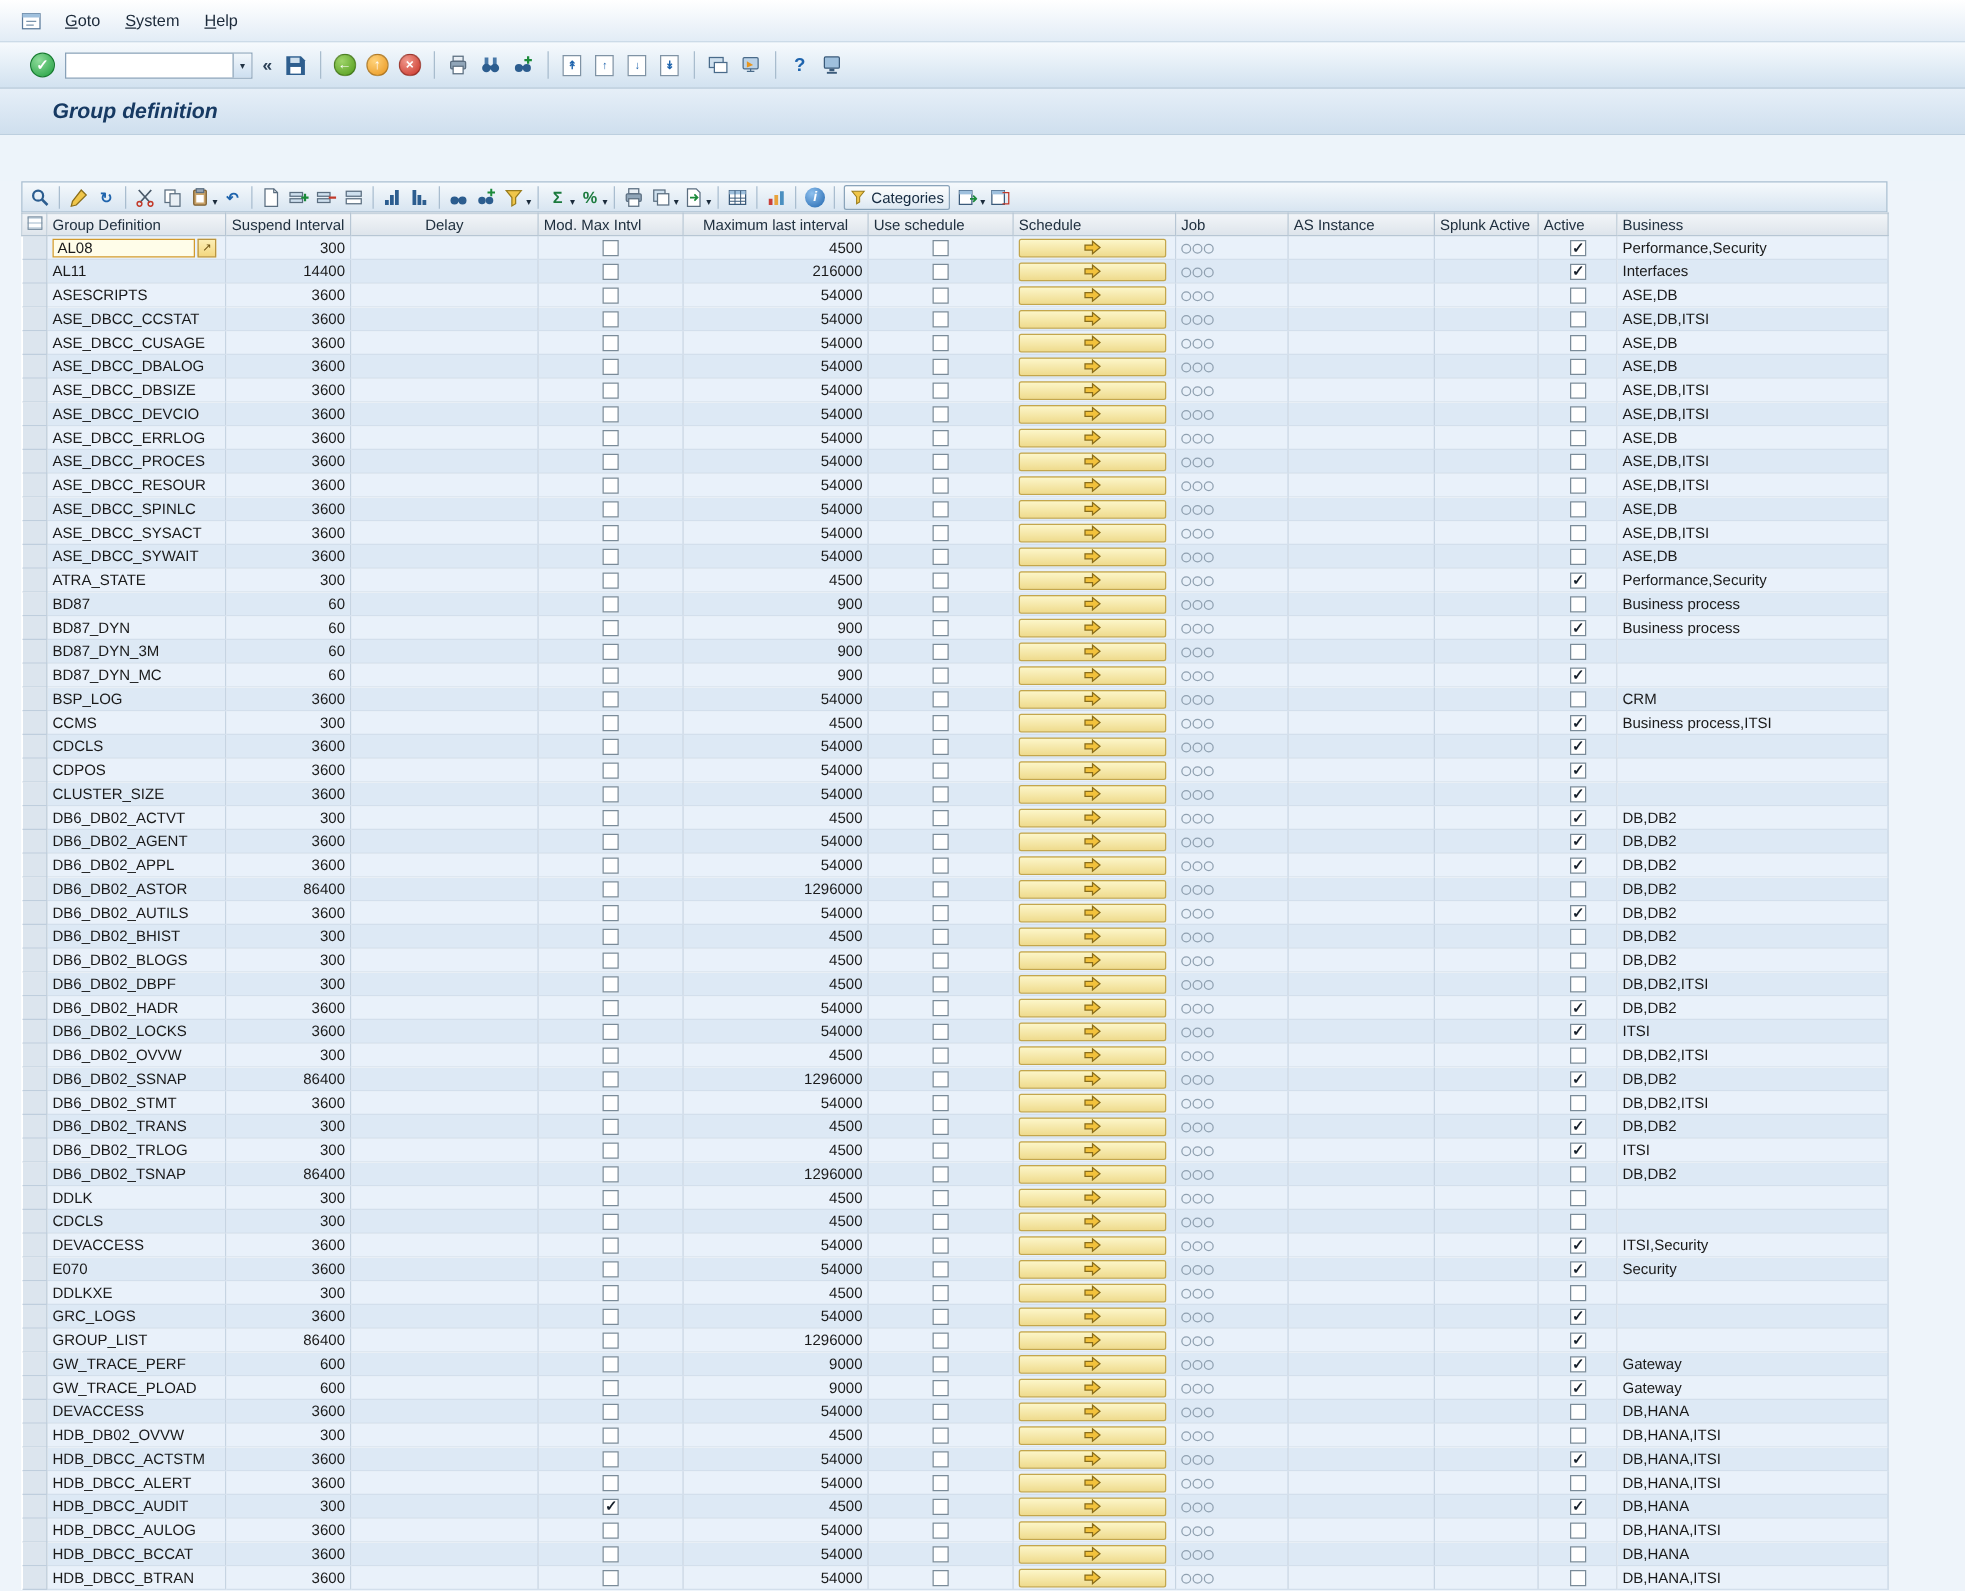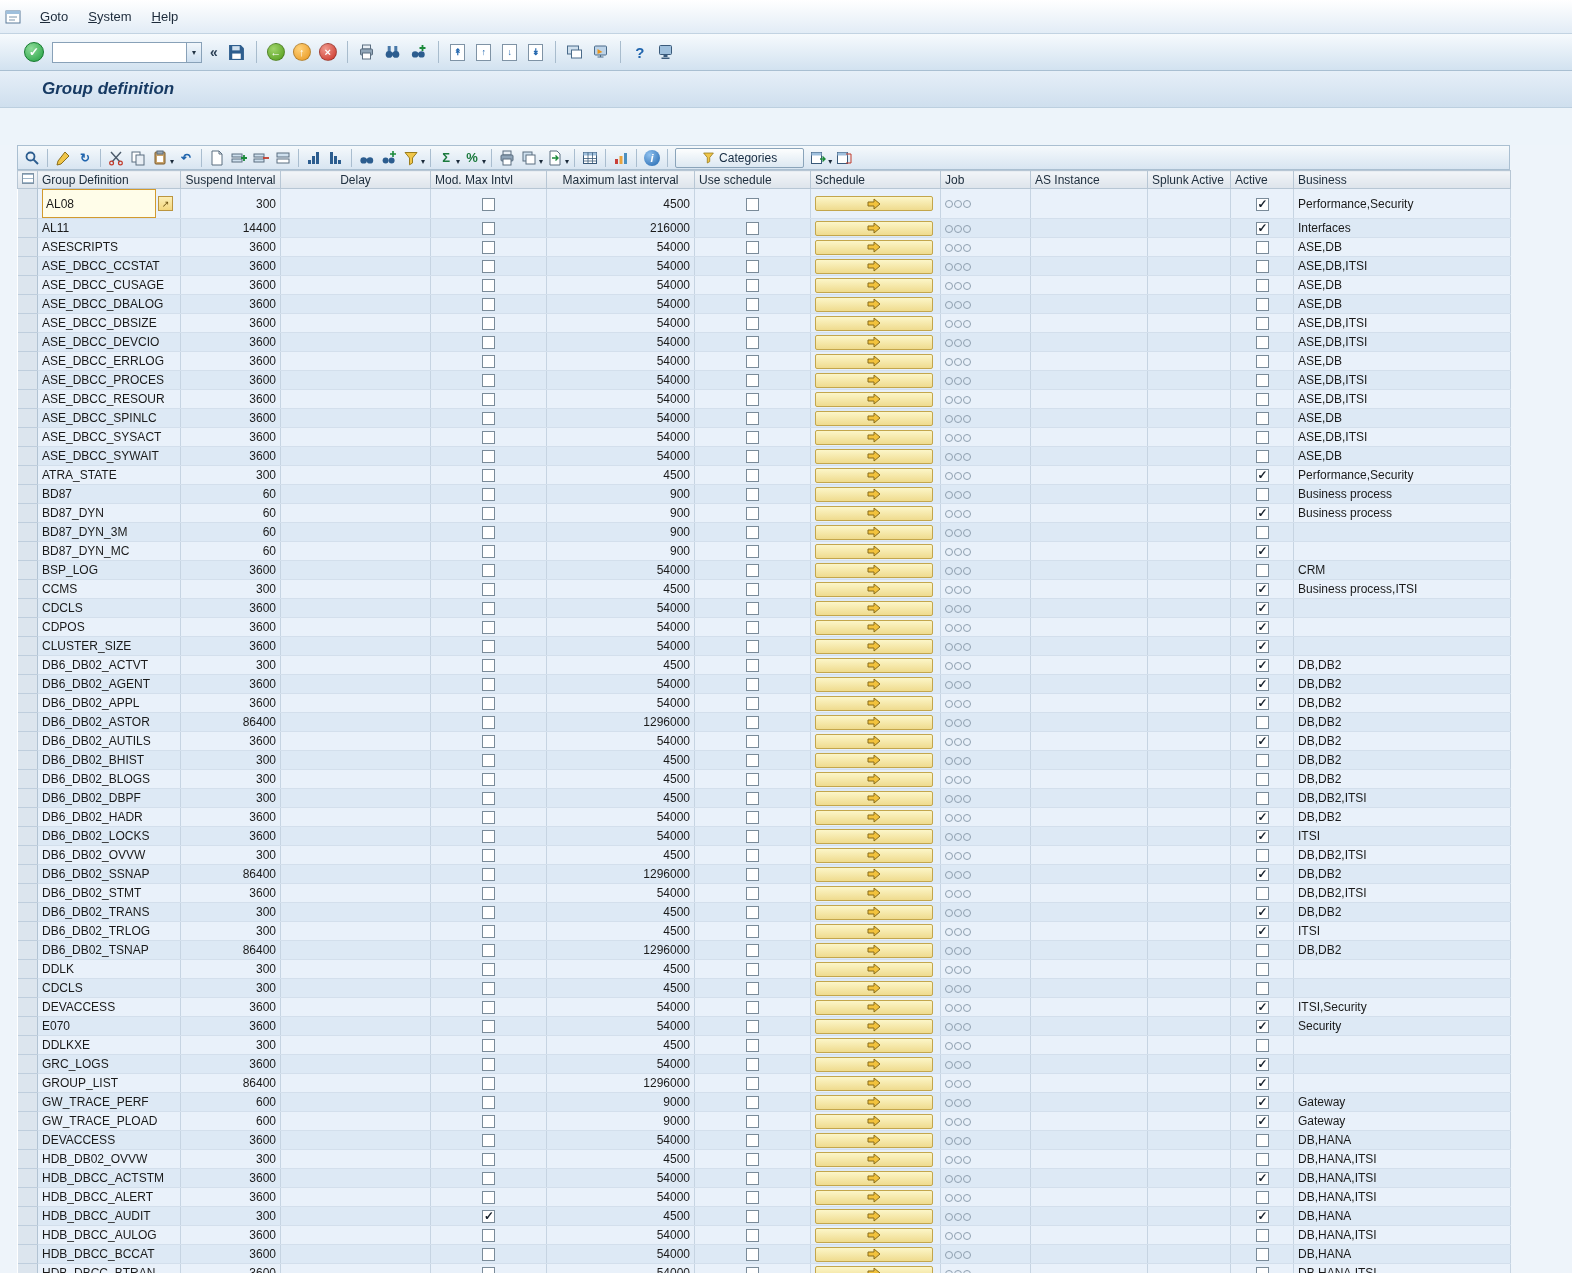--- a/index.html
+++ b/index.html
@@ -1,20 +1,20 @@
 <!DOCTYPE html>
 <html><head>
 <meta charset="utf-8">
 <style>
   *{box-sizing:border-box;margin:0;padding:0}
   html,body{width:1572px;height:1273px}
   body{font-family:"Liberation Sans",sans-serif;background:#eef4fa;overflow:hidden;position:relative;color:#1a1a1a}
 
   
-  .menubar{position:absolute;top:0;left:0;right:0;height:34px;background:linear-gradient(#ffffff,#e2ecf6);border-bottom:1px solid #c2d3e2;display:flex;align-items:center;padding-left:4px}
+  .menubar{position:absolute;top:0;left:0;right:0;height:34px;background:linear-gradient(#ffffff,#e2ecf6);border-bottom:1px solid #c2d3e2;display:flex;align-items:center;padding-left:16px}
   .sysicon{width:18px;height:16px;margin-right:8px;display:flex;align-items:center;justify-content:center}
   .menu-item{font-size:13px;color:#1c2a3a;padding:3px 10px;cursor:default}
   .menu-item u{text-decoration:underline}
 
   
   .toolbar{position:absolute;top:34px;left:0;right:0;height:37px;background:linear-gradient(#f6fafd,#d2e2f0);border-bottom:1px solid #a9bfd2;display:flex;align-items:center;gap:4px;padding-left:24px}
   .enter-btn{width:20px;height:20px;border-radius:50%;background:radial-gradient(circle at 35% 30%,#8fdc9b,#1e9e3e);border:1px solid #157a2e;color:#fff;font-size:12px;font-weight:bold;display:flex;align-items:center;justify-content:center}
   .cmd{width:150px;height:21px;background:#fff;border:1px solid #88a1b8;display:flex;align-items:center;margin-left:4px}
   .cmd-text{flex:1;font-size:12px;padding:0 3px}
   .cmd-dd{width:15px;height:100%;background:linear-gradient(#f2f7fb,#cddff0);border-left:1px solid #88a1b8;display:flex;align-items:center;justify-content:center;font-size:8px;color:#234}
@@ -33,40 +33,40 @@
   .title{font-size:17px;font-weight:bold;font-style:italic;color:#173a63}
   .subband{position:absolute;top:108px;left:0;right:0;height:37px;background:#edf4fa}
 
   
   .apptb{position:absolute;top:145px;left:17px;width:1493px;height:25px;background:linear-gradient(#f5f9fc,#d8e5f1);border:1px solid #aabfd1;display:flex;align-items:center;padding:0 4px;gap:2px}
   .atb-btn{height:20px;min-width:20px;display:flex;align-items:center;justify-content:center;padding:0 1px}
   .sep{width:1px;height:18px;background:#a9bdcf;margin:0 3px}
   .ddm{font-size:8px;color:#1a2a3a;align-self:flex-end;padding-bottom:3px;margin-left:-2px}
   .glyph-g{font-size:13px;font-weight:bold;color:#1b7a3d}
   .glyph-b{font-size:12px;font-weight:bold;color:#1f64ad}
-  .cat-btn{display:flex;align-items:center;gap:4px;height:20px;padding:0 26px;background:linear-gradient(#fdfefe,#dce8f2);border:1px solid #8aa4ba;border-radius:2px;font-size:12px;color:#142a40;margin:0 2px}
+  .cat-btn{display:flex;align-items:center;gap:4px;height:20px;padding:0 4px;background:linear-gradient(#fdfefe,#dce8f2);border:1px solid #8aa4ba;border-radius:2px;font-size:12px;color:#142a40;margin:0 2px}
   .info-ic{width:16px;height:16px;border-radius:50%;background:radial-gradient(circle at 35% 30%,#8fc1ef,#1f64ad);color:#fff;font-size:11px;font-weight:bold;font-style:italic;display:flex;align-items:center;justify-content:center}
 
   
   .grid{position:absolute;top:170px;left:17px;width:1493px;border-collapse:collapse;table-layout:fixed;font-size:12px;background:#fff}
   .grid th{height:18px;background:linear-gradient(#f2f5f8,#dde4eb);border:1px solid #b7c6d4;font-weight:normal;text-align:left;padding:0 4px;color:#20303f;overflow:hidden;white-space:nowrap}
   .grid th.h-right{text-align:center}
   .grid td{height:19px;border-right:1px solid #c6d4e2;border-bottom:1px solid #d3dfec;padding:0 4px;overflow:hidden;white-space:nowrap;vertical-align:middle}
   tr.even td{background:#e9f1fa}
   tr.odd td{background:#dde9f5}
   .grid td.c-sel{background:#dce5ee;border-right:1px solid #b2c3d3;border-bottom:1px solid #bfcedd;padding:0}
   .c-num{text-align:right;padding-right:6px}
   .c-chk{text-align:center}
   .chk{display:inline-block;width:13px;height:13px;background:#fff;border:1px solid #7a8b99;position:relative;vertical-align:middle}
   .chk.checked::after{content:"\2713";position:absolute;left:1px;top:-2px;font-size:12px;font-weight:bold;color:#16202b}
   .sched-btn{display:inline-flex;align-items:center;justify-content:center;width:118px;height:15px;background:linear-gradient(#fcf6c9,#efdb8e);border:1px solid #c3a64c;border-radius:2px;vertical-align:middle}
   .job-links{display:inline-flex;align-items:center;gap:1px;vertical-align:middle}
   .job-links i{display:inline-block;width:8px;height:8px;border:1px solid #8fa0b0;border-radius:50%;background:transparent}
   .group-edit{display:flex;align-items:center;gap:2px}
-  .group-input{flex:0 0 114px;height:29px;background:#fffde9;border:1px solid #d29a2e;font-size:12px;padding:0 3px;display:flex;align-items:center;overflow:hidden}
+  .group-input{flex:0 0 114px;height:15px;background:#fffde9;border:1px solid #d29a2e;font-size:12px;padding:0 3px;display:flex;align-items:center;overflow:hidden}
   .matchcode{width:15px;height:15px;background:linear-gradient(#fceeb5,#f3d77f);border:1px solid #bb953f;display:inline-flex;align-items:center;justify-content:center;font-size:9px;color:#6e5311}
   .hdr-selicon{display:inline-block;width:12px;height:11px;background:#fff;border:1px solid #7f93a5;background-image:linear-gradient(#9fb6ca 1px,transparent 1px);background-size:100% 4px}
 </style>
 </head>
 <body>
 
 <div class="menubar">
   <span class="sysicon">
     <svg width="16" height="14" viewBox="0 0 16 14">
         <rect x="1" y="1" width="14" height="12" fill="#fff" stroke="#5a7a9a"></rect>

